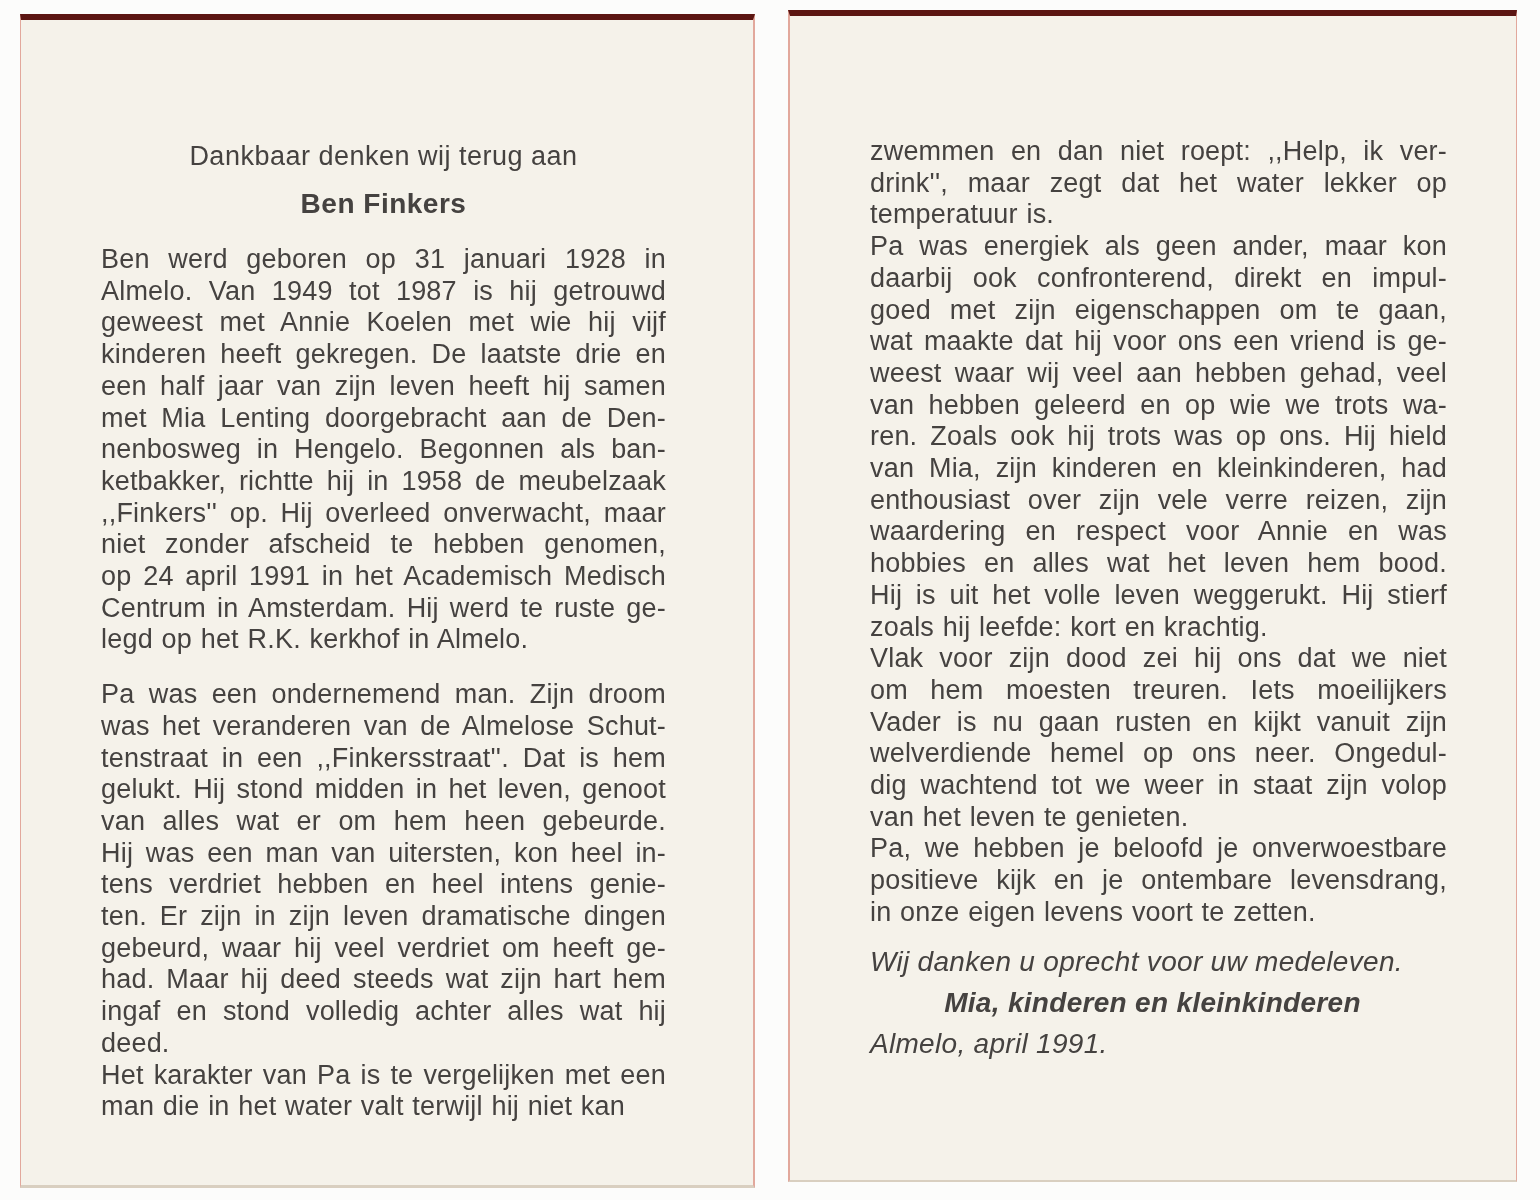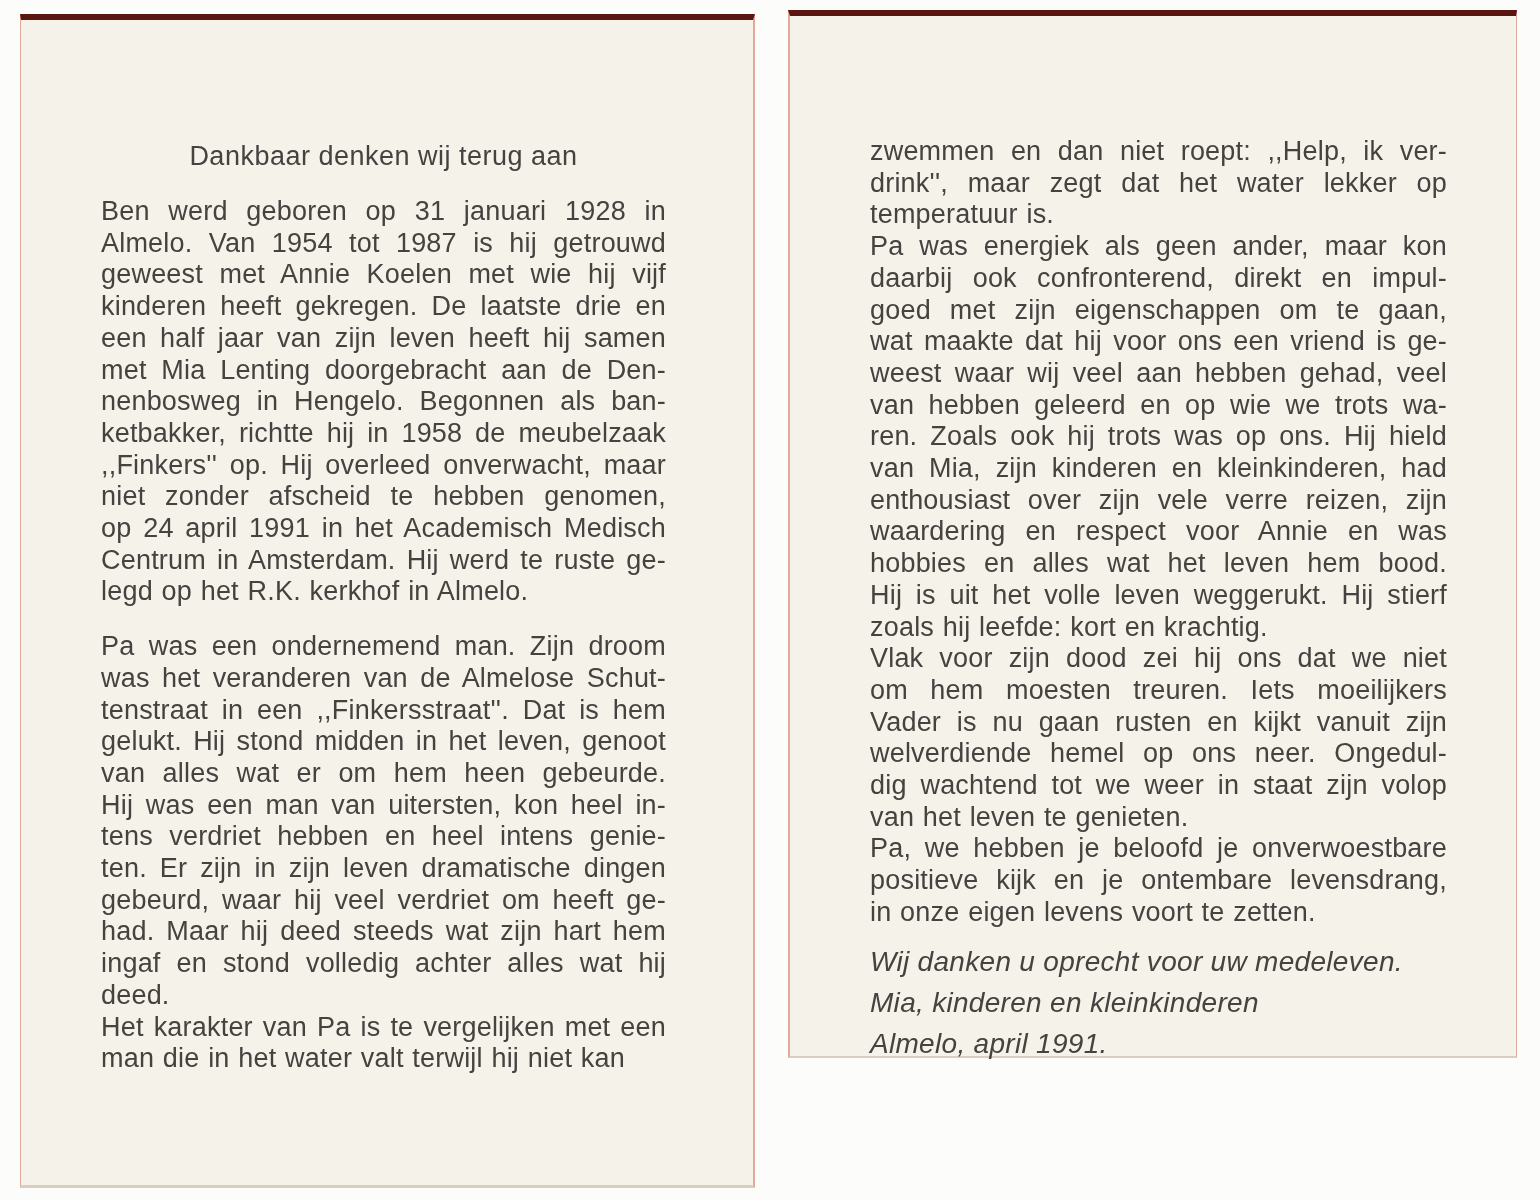--- a/index.html
+++ b/index.html
@@ -24,21 +24,21 @@
   }
   .card-left{
     left:20px;top:14px;width:735px;height:1174px;
     border-top:6px solid var(--maroon);
     border-left:1px solid var(--edge-pink);
     border-right:2px solid var(--edge-pink);
     border-bottom:3px solid var(--edge-tan);
     padding:0 87px 0 80px;
   }
   .card-right{
-    left:788px;top:10px;width:729px;height:1048px;
+    left:788px;top:10px;width:729px;height:1172px;
     border-top:6px solid var(--maroon);
     border-left:2px solid var(--edge-pink);
     border-right:1px solid var(--edge-pink);
     border-bottom:2px solid var(--edge-tan);
     padding:0 69px 0 80px;
   }
   .header{
     margin-top:120px;
     font-size:27px;line-height:32px;
     letter-spacing:0.5px;
@@ -66,32 +66,34 @@
   .line.pend{
     text-align-last:left;
   }
   .closing{
     margin-top:12px;
     font-style:italic;
     font-size:28px;line-height:41px;
     letter-spacing:0.3px;
   }
   .closing .signature{
-    text-align:left;
+    text-align:center;
     padding-right:12px;
+    font-weight:bold;
   }
 </style>
 </head>
 <body>
 
 <div class="card card-left">
   <div class="header">Dankbaar denken wij terug aan</div>
+  <div class="name">Ben Finkers</div>
   <div class="block b1">
       <div class="line">Ben werd geboren op 31 januari 1928 in</div>
-      <div class="line">Almelo. Van 1954 tot 1987 is hij getrouwd</div>
+      <div class="line">Almelo. Van 1949 tot 1987 is hij getrouwd</div>
       <div class="line">geweest met Annie Koelen met wie hij vijf</div>
       <div class="line">kinderen heeft gekregen. De laatste drie en</div>
       <div class="line">een half jaar van zijn leven heeft hij samen</div>
       <div class="line">met Mia Lenting doorgebracht aan de Den-</div>
       <div class="line">nenbosweg in Hengelo. Begonnen als ban-</div>
       <div class="line">ketbakker, richtte hij in 1958 de meubelzaak</div>
       <div class="line">,,Finkers'' op. Hij overleed onverwacht, maar</div>
       <div class="line">niet zonder afscheid te hebben genomen,</div>
       <div class="line">op 24 april 1991 in het Academisch Medisch</div>
       <div class="line">Centrum in Amsterdam. Hij werd te ruste ge-</div>

